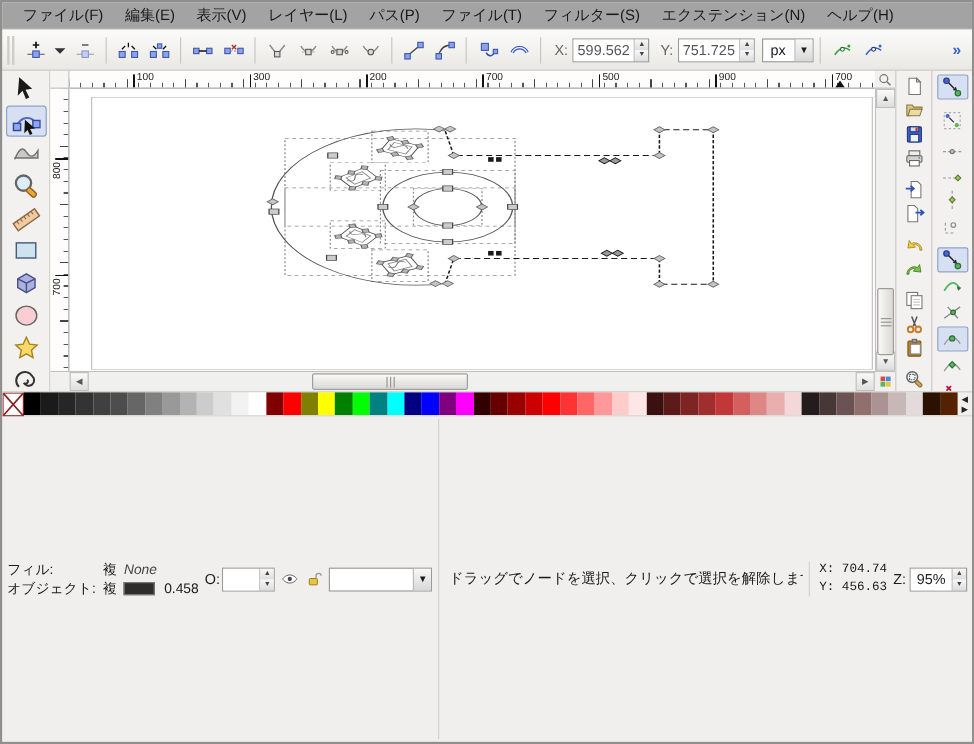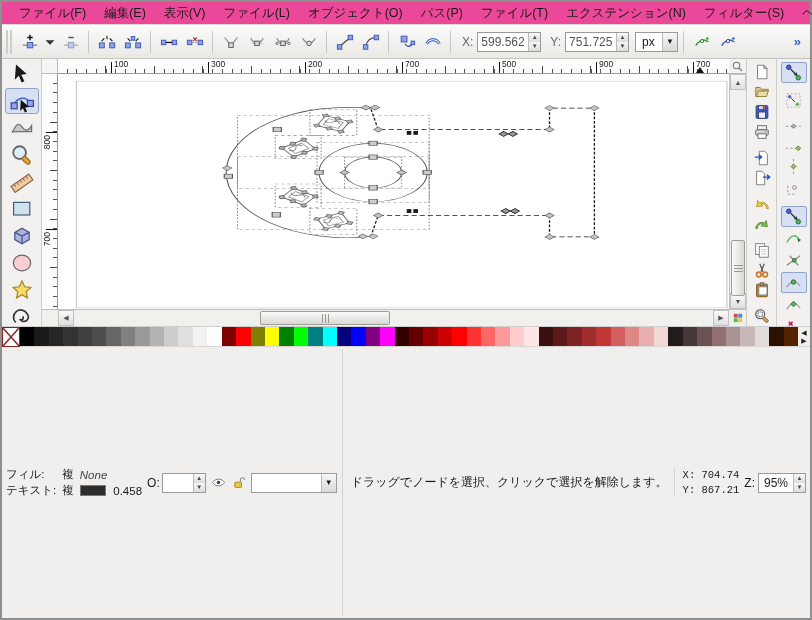--- a/index.html
+++ b/index.html
@@ -5,21 +5,21 @@
 *{box-sizing:border-box;margin:0;padding:0}
 html,body{width:812px;height:620px;overflow:hidden}
 body{font-family:"Liberation Sans",sans-serif;font-size:12px;color:#1a1a1a;background:#e8e8e8}
 .window{position:relative;width:812px;height:620px;border:2px solid #8f8f8f;background:#f0efed;display:flex;flex-direction:column}
 
 .titlebar{height:26px;flex:0 0 26px;background:linear-gradient(#fdfdfd,#e9e9e9 45%,#d2d2d2);border-bottom:1px solid #a8a8a8;display:flex;align-items:center;padding:0 4px;gap:5px}
 .titlebar .title{flex:1;font-size:12.5px;color:#111;white-space:nowrap;overflow:hidden}
 .win-btn{width:30px;height:18px;border:1px solid #8b8b8b;border-radius:2px;background:linear-gradient(#fcfcfc,#d8d8d8);display:flex;align-items:center;justify-content:center;font-size:10px;color:#333;margin-left:1px}
 .win-btn.close{background:linear-gradient(#e88b7d,#c23522);color:#fff;font-weight:bold}
 
-.menubar{height:23px;flex:0 0 23px;background:#ec4899;border-bottom:1px solid #dcdad6;display:flex;align-items:center;padding-left:8px}
+.menubar{height:23px;flex:0 0 23px;background:#a3a3a3;border-bottom:1px solid #dcdad6;display:flex;align-items:center;padding-left:8px}
 .menu-item{padding:3px 9px;white-space:nowrap;font-size:12.5px}
 
 .toolbar{height:34px;flex:0 0 34px;background:linear-gradient(#fbfbfa,#e9e8e4);border-bottom:1px solid #c6c4bf;display:flex;align-items:center;padding:0 3px;gap:1px}
 .grip{width:6px;height:24px;border-left:2px solid #cfcdc8;border-right:2px solid #cfcdc8;margin:0 4px 0 1px}
 .tbtn{width:25px;height:25px;border:1px solid transparent;border-radius:2px;display:flex;align-items:center;justify-content:center;background:transparent}
 .tbtn svg{width:18px;height:18px}
 .tbtn.narrow{width:14px}
 .vsep{width:1px;height:22px;background:#c9c7c2;margin:0 4px}
 .spinwrap{display:flex;align-items:center;margin:0 2px}
 .spinwrap .lbl{color:#666;margin:0 4px}
@@ -109,26 +109,25 @@
 </head>
 <body>
 
 <div class="window">
 
 
   <div class="menubar" id="menubar">
       <div class="menu-item">ファイル(F)</div>
       <div class="menu-item">編集(E)</div>
       <div class="menu-item">表示(V)</div>
-      <div class="menu-item">ファイル(L)</div>
-      <div class="menu-item">オブジェクト(O)</div>
+      <div class="menu-item">レイヤー(L)</div>
       <div class="menu-item">パス(P)</div>
       <div class="menu-item">ファイル(T)</div>
+      <div class="menu-item">フィルター(S)</div>
       <div class="menu-item">エクステンション(N)</div>
-      <div class="menu-item">フィルター(S)</div>
       <div class="menu-item">ヘルプ(H)</div>
     </div>
 
   <div class="toolbar">
     <span class="grip"></span>
     <span id="tc-buttons" style="display:flex;align-items:center;gap:1px">
         <div class="tbtn">
           <span style="display: flex;">
             <svg viewBox="0 0 20 20" xmlns="http://www.w3.org/2000/svg">
               <path d="M2 13.5h16" stroke="#555"></path>
@@ -920,21 +919,21 @@
       <span>▶</span>
     </div>
   </div>
 
   <div class="statusbar">
     <div class="fs-block">
       <span class="lab">フィル:</span>
       <span class="lab">複</span>
       <span class="fill-none">None</span>
       <span></span>
-      <span class="lab">テキスト:</span>
+      <span class="lab">オブジェクト:</span>
       <span class="lab">複</span>
       <span class="stroke-swatch"></span>
       <span>0.458</span>
     </div>
     <div class="op-group">
       <span>O:</span>
       <span class="spinbox">
           <input value="" style="">
       <span class="updown">
             <span>▲</span>
@@ -953,21 +952,21 @@
           <rect x="5" y="9.5" width="9" height="7" rx="1" fill="#e8c63e" stroke="#8f7612"></rect>
           <path d="M12.5 9.5V6.5a2.8 2.8 0 0 1 5.6 0" fill="none" stroke="#999" stroke-width="1.5"></path>
         </svg>
       </span>
     <span class="layersel">
       <span class="val"></span>
       <span class="drop">▼</span>
     </span>
     <span class="status-msg">ドラッグでノードを選択、クリックで選択を解除します。</span>
     <span class="xy-block" id="xy-block">X: 704.74
-Y: 867.21</span>
+Y: 456.63</span>
     <span class="z-group">
       <span>Z:</span>
       <span class="spinbox">
           <input value="95%" style="">
       <span class="updown">
             <span>▲</span>
             <span>▼</span>
           </span>
         </span>
     </span>

